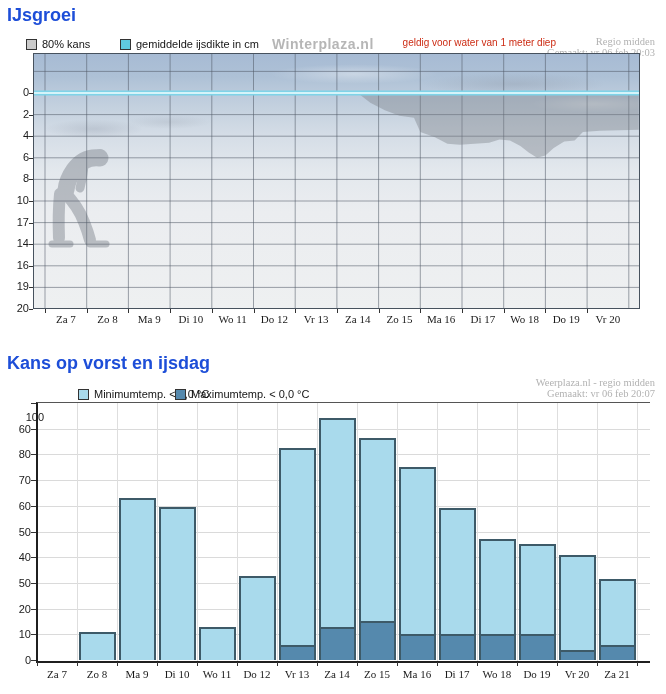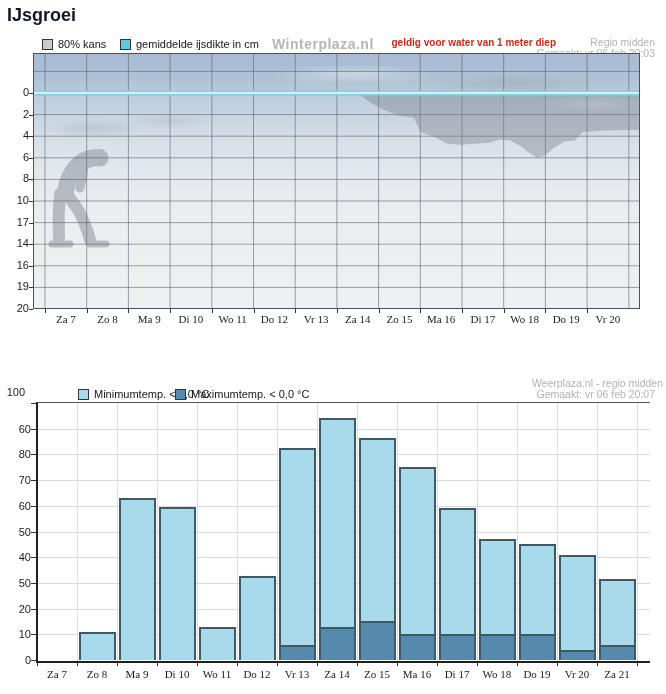--- a/index.html
+++ b/index.html
@@ -1,23 +1,23 @@
 <!DOCTYPE html>
 <html><head>
 <meta charset="utf-8">
 <style>
   html,body{margin:0;padding:0;background:#fff;}
   #page{position:relative;width:666px;height:694px;background:#fff;overflow:hidden;
         font-family:"Liberation Sans",sans-serif;-webkit-font-smoothing:antialiased;}
-  .chart-title{position:absolute;left:7px;font-weight:bold;font-size:18px;color:#0f172a;}
+  .chart-title{position:absolute;left:7px;font-weight:bold;font-size:18px;color:#1d4ed8;}
   .legend-item{position:absolute;display:flex;align-items:center;font-size:11px;color:#151515;white-space:nowrap;}
   .swatch{width:9px;height:9px;border:1px solid #333;margin-right:5px;flex:0 0 auto;}
   .watermark{position:absolute;font-weight:bold;font-size:14px;color:#b6b6b6;letter-spacing:.5px;}
-  .warn-text{position:absolute;font-size:10px;font-weight:bold;color:#cc2b13;white-space:nowrap;text-align:center;}
-  .meta-text{position:absolute;font-size:10.5px;color:#b2b2b2;white-space:nowrap;text-align:right;}
+  .warn-text{position:absolute;font-size:10px;font-weight:normal;color:#cc2b13;white-space:nowrap;text-align:center;}
+  .meta-text{position:absolute;font-size:10.5px;color:#b2b2b2;white-space:nowrap;text-align:right;font-family:Liberation Serif, serif;}
   
   #ice-plot{position:absolute;left:33px;top:53px;width:605px;height:254px;border:1px solid #47525e;
     background:
       radial-gradient(ellipse 130px 16px at 480px 30px, rgba(138,148,163,.32), rgba(138,148,163,0) 70%),
       radial-gradient(ellipse 120px 14px at 320px 20px, rgba(255,255,255,.35), rgba(255,255,255,0) 70%),
       radial-gradient(ellipse 90px 12px at 560px 50px, rgba(255,255,255,.4), rgba(255,255,255,0) 70%),
       radial-gradient(ellipse 70px 14px at 60px 75px, rgba(150,160,175,.35), rgba(150,160,175,0) 70%),
       radial-gradient(ellipse 60px 10px at 135px 68px, rgba(163,171,184,.3), rgba(163,171,184,0) 70%),
       linear-gradient(180deg,#a7bbd4 0%,#aec1d6 9%,#bccbdc 16%,#c7d3e0 23%,#d6dee7 33%,#e3e8ed 46%,#ebedf0 62%,#eef0f1 100%);}
   #ice-svg{position:absolute;left:0;top:0;}
@@ -31,21 +31,21 @@
   .vgrid{position:absolute;top:0;height:100%;width:1px;background:#dedede;}
   .bar{position:absolute;box-sizing:border-box;border:2px solid #3d5a68;border-bottom:none;}
 </style>
 </head>
 <body>
 
 <div id="page">
 
   <div class="chart-title" style="top:5px;">IJsgroei</div>
 
-  <div class="legend-item" style="left:42px;top:38px;">
+  <div class="legend-item" style="left:26px;top:38px;">
     <span class="swatch" style="background: rgb(203, 203, 203);"></span>
     <span>80% kans</span>
   </div>
   <div class="legend-item" style="left:120px;top:38px;">
     <span class="swatch" style="background: rgb(95, 201, 223);"></span>
     <span>gemiddelde ijsdikte in cm</span>
   </div>
 
   <div class="watermark" style="left:272px;top:36px;">Winterplaza.nl</div>
   <div class="warn-text" style="right:110px;top:37px;">geldig voor water van 1 meter diep</div>
@@ -93,22 +93,23 @@
           <line x1="594.8000000000001" x2="594.8000000000001" y1="0" y2="254" stroke="rgba(80,90,102,0.55)"></line>
         </g>
       <path id="ice-band" d="M323.8,39 L323.8,39.0 L336.3,48.7 L350.9,56.3 L365.5,61.7 L380.0,63.8 L386.3,77.9 L400.9,83.3 L413.4,89.8 L425.9,90.8 L455.1,88.7 L465.5,85.4 L476.0,86.5 L486.4,91.9 L494.7,98.4 L503.1,103.8 L511.4,101.6 L519.7,94.1 L530.2,87.6 L540.6,86.5 L548.9,77.9 L565.6,76.8 L604.8,75.7 L604.8,39 Z" fill="rgba(122,128,136,0.40)"></path>
       <g id="ice-zero">
           <rect x="0" width="605" y="36.5" height="5" fill="#7fd3e8"></rect>
           <rect x="0" width="605" y="38.2" height="1.6" fill="#eafafd"></rect>
         </g>
     </svg>
   </div>
 
-
-  <div class="meta-text" style="right:3px;top:377px;">Weerplaza.nl - regio midden</div>
+  <div class="chart-title" style="top:353px;">Kans op vorst en ijsdag</div>
+
+  <div class="meta-text" style="right:11px;top:377px;">Weerplaza.nl - regio midden</div>
   <div class="meta-text" style="right:11px;top:388px;">Gemaakt: vr 06 feb 20:07</div>
 
   <div class="legend-item" style="left:78px;top:388px;">
     <span class="swatch" style="background: rgb(169, 218, 236);"></span>
     <span>Minimumtemp. &lt; 0,0 °C</span>
   </div>
   <div class="legend-item" style="left:175px;top:388px;">
     <span class="swatch" style="background: rgb(85, 137, 173);"></span>
     <span>Maximumtemp. &lt; 0,0 °C</span>
   </div>
@@ -225,21 +226,21 @@
     <div class="tick-label" style="left: 0px; top: 525.5px; width: 31px; text-align: right;">50</div>
     <div class="tick-mark" style="left: 31px; top: 531.5px; width: 5px; height: 1px;"></div>
     <div class="tick-label" style="left: 0px; top: 499.8px; width: 31px; text-align: right;">60</div>
     <div class="tick-mark" style="left: 31px; top: 505.8px; width: 5px; height: 1px;"></div>
     <div class="tick-label" style="left: 0px; top: 474.1px; width: 31px; text-align: right;">70</div>
     <div class="tick-mark" style="left: 31px; top: 480.1px; width: 5px; height: 1px;"></div>
     <div class="tick-label" style="left: 0px; top: 448.4px; width: 31px; text-align: right;">80</div>
     <div class="tick-mark" style="left: 31px; top: 454.4px; width: 5px; height: 1px;"></div>
     <div class="tick-label" style="left: 0px; top: 422.7px; width: 31px; text-align: right;">60</div>
     <div class="tick-mark" style="left: 31px; top: 428.7px; width: 5px; height: 1px;"></div>
-    <div class="tick-label" style="left: 0px; top: 386px; width: 25px; text-align: right;">100</div>
+    <div class="tick-label" style="left: 0px; top: 411px; width: 44px; text-align: right;">100</div>
     <div class="tick-mark" style="left: 31px; top: 403px; width: 5px; height: 1px;"></div>
     <div class="x-label" style="left: 36px; top: 668px;">Za 7</div>
     <div class="x-label" style="left: 76px; top: 668px;">Zo 8</div>
     <div class="x-label" style="left: 116px; top: 668px;">Ma 9</div>
     <div class="x-label" style="left: 156px; top: 668px;">Di 10</div>
     <div class="x-label" style="left: 196px; top: 668px;">Wo 11</div>
     <div class="x-label" style="left: 236px; top: 668px;">Do 12</div>
     <div class="x-label" style="left: 276px; top: 668px;">Vr 13</div>
     <div class="x-label" style="left: 316px; top: 668px;">Za 14</div>
     <div class="x-label" style="left: 356px; top: 668px;">Zo 15</div>

